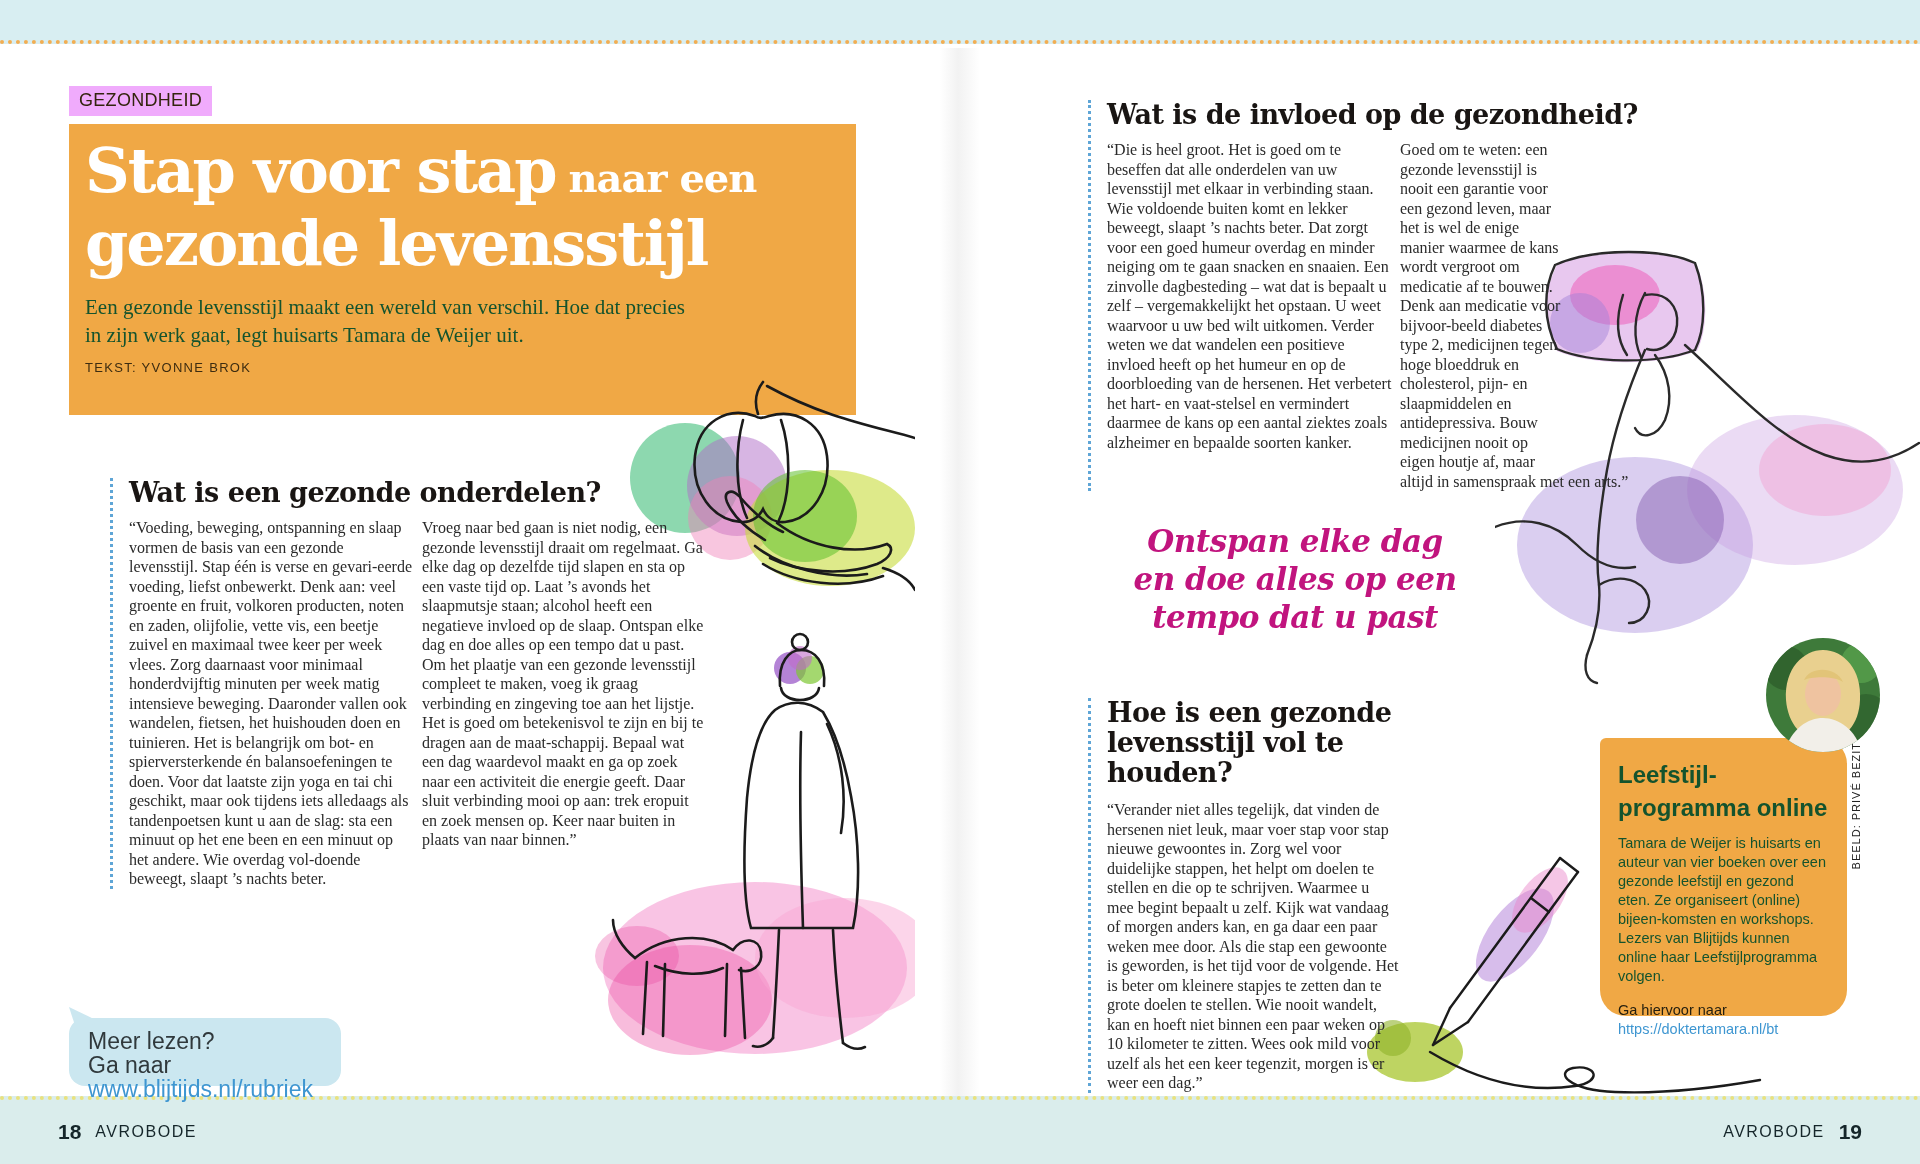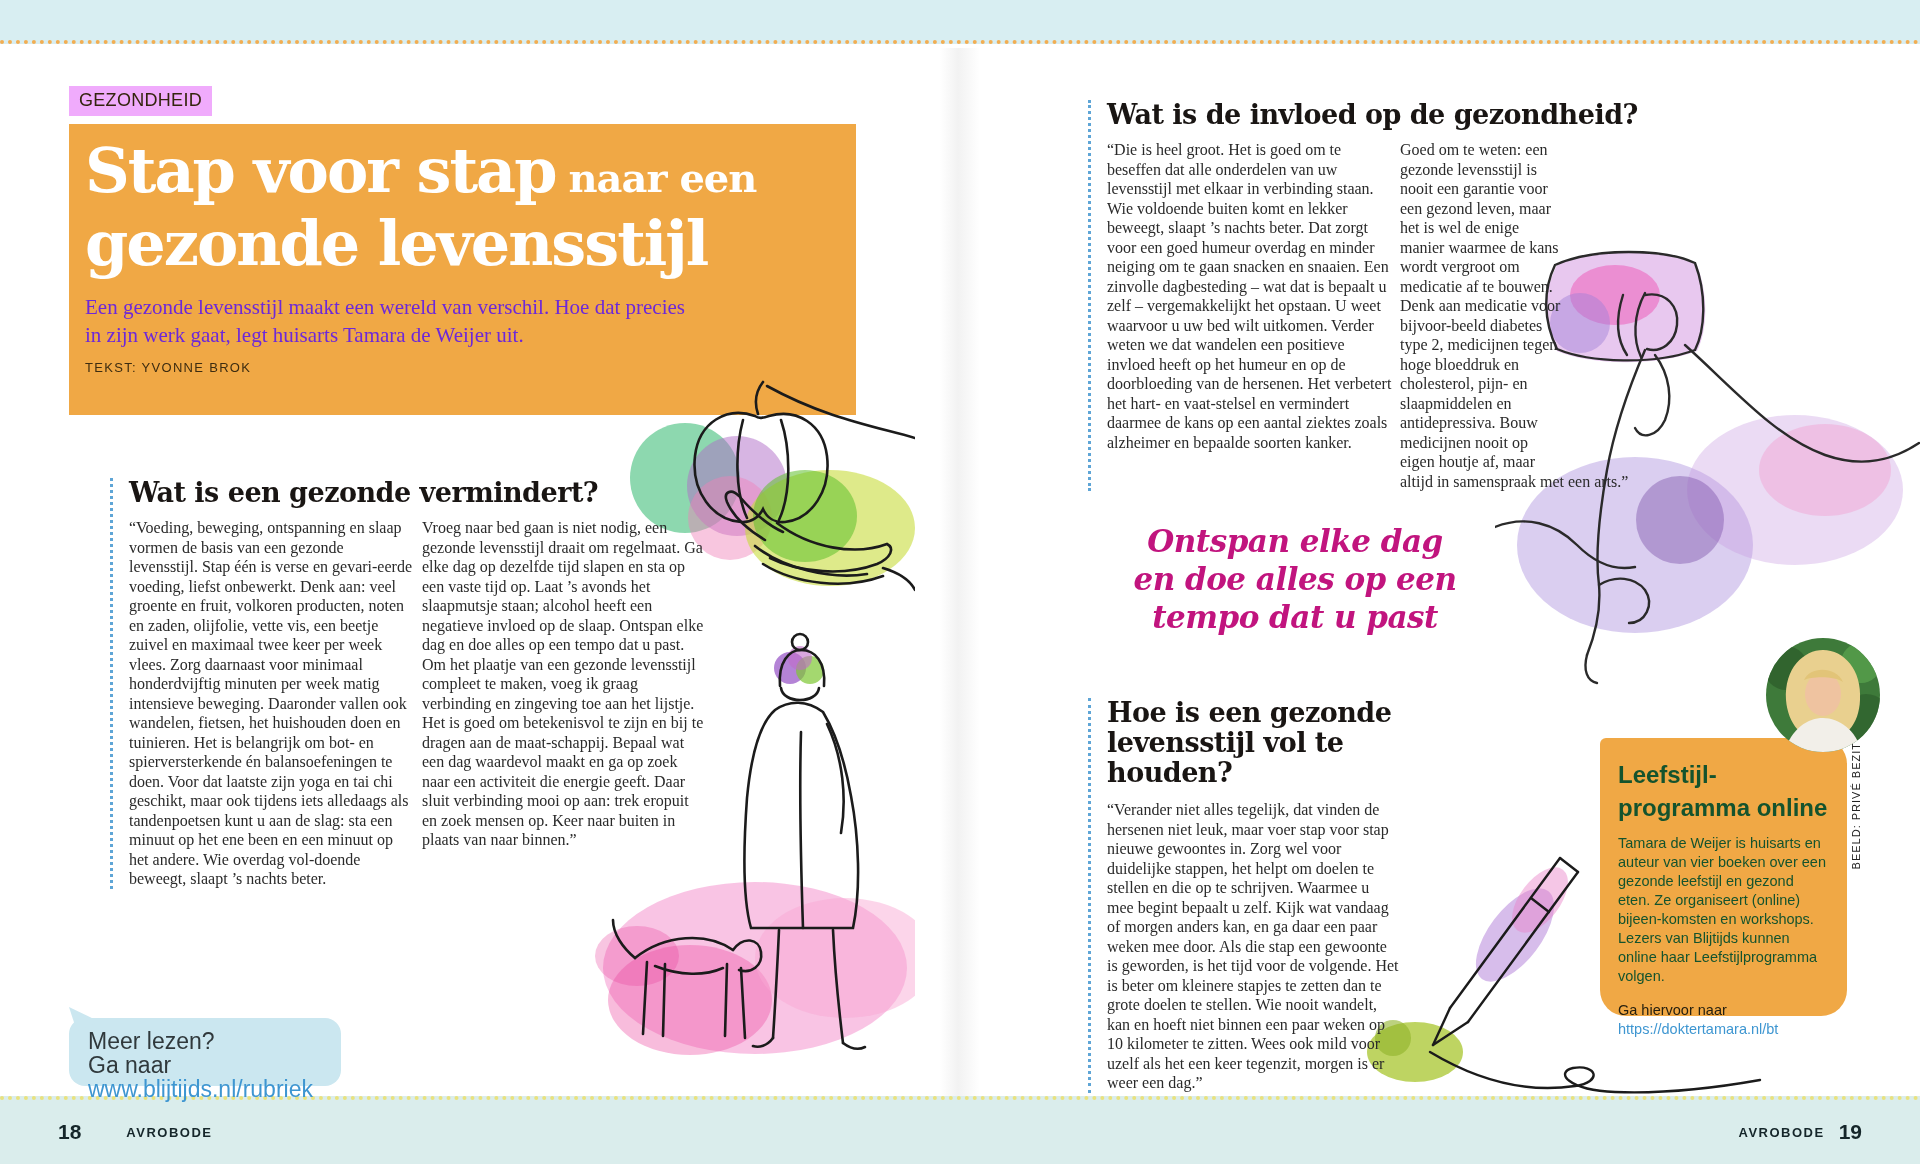--- a/index.html
+++ b/index.html
@@ -6,34 +6,34 @@
   body{background:#9a9a9a;font-family:"Liberation Serif",serif;}
   .spread{position:relative;width:1920px;height:1164px;background:#ffffff;overflow:hidden;}
 
   
   .top-bar{position:absolute;left:0;top:0;width:1920px;height:44px;background:#D8EEF2;
            border-bottom:4px dotted #F2AE53;box-sizing:border-box;}
   .footer-bar{position:absolute;left:0;top:1096px;width:1920px;height:68px;background:#DAEDEC;
            border-top:4px dotted #E9E27E;box-sizing:border-box;display:flex;justify-content:space-between;
            align-items:center;padding:0 58px;font-family:"Liberation Sans",sans-serif;color:#15262a;}
   .pagenum{font-size:21px;font-weight:bold;}
-  .magname{font-size:13px;letter-spacing:1.5px;font-weight:bold;margin-left:31px;}
+  .magname{font-size:16px;letter-spacing:1.5px;font-weight:normal;}
   .footer-left,.footer-right{display:flex;align-items:center;gap:14px;}
   .gutter{position:absolute;left:940px;top:48px;width:40px;height:1048px;
           background:linear-gradient(to right,rgba(0,0,0,0),rgba(90,90,90,.08) 45%,rgba(0,0,0,0));}
 
   
   .category-tag{position:absolute;left:69px;top:86px;background:#f0abfc;color:#33240D;
           font-family:"Liberation Sans",sans-serif;font-size:18px;padding:4px 10px 5px;letter-spacing:.3px;}
   .title-block{position:absolute;left:69px;top:124px;width:787px;height:291px;background:#F0A845;
           box-sizing:border-box;padding:14px 0 0 16px;z-index:1;}
   .title-line{font-family:"DejaVu Serif",serif;font-weight:bold;color:#ffffff;
           font-size:62px;line-height:66px;letter-spacing:-2px;white-space:nowrap;}
   .title-small-part{font-size:40px;letter-spacing:-1px;}
-  .intro{margin-top:16px;width:730px;font-size:21px;line-height:28px;color:#6d28d9;white-space:pre-line;}
+  .intro{margin-top:16px;width:730px;font-size:21px;line-height:28px;color:#14532d;white-space:pre-line;}
   .byline{margin-top:11px;font-family:"Liberation Sans",sans-serif;font-size:13px;
           letter-spacing:1.3px;color:#3D2C10;}
 
   
   .section{position:absolute;border-left:3px dotted #5EA5D6;padding-left:16px;z-index:3;}
   .section-heading{font-family:"DejaVu Serif",serif;font-weight:bold;font-size:27px;line-height:30px;
           color:#191513;letter-spacing:-.5px;white-space:pre-line;}
   .cols{display:flex;gap:8px;margin-top:10px;}
   .body-text{font-size:16px;line-height:19.5px;color:#2A2A2A;}
   .col-a{width:285px;}
@@ -102,21 +102,21 @@
       <path d="M166,52 c10,30 10,74 -2,100"></path>
       <path d="M155,190 C185,205 230,208 262,196 C276,190 280,180 272,176 C240,188 195,180 162,155"></path>
       <path d="M148,196 C180,216 230,222 268,208"></path>
       <path d="M140,178 C168,200 215,212 252,206"></path>
       <path d="M150,172 C130,160 118,148 112,134 C108,124 116,120 124,128 C136,142 150,156 168,164"></path>
       <path d="M268,200 C288,206 296,214 300,222"></path>
     </g>
   </svg>
 
   <div class="section" style="left:110px;top:478px;width:612px;">
-    <div class="section-heading">Wat is een gezonde vermindert?</div>
+    <div class="section-heading">Wat is een gezonde onderdelen?</div>
     <div class="cols">
       <p class="body-text col-a" style="margin:0">“Voeding, beweging, ontspanning en slaap vormen de basis van een gezonde levensstijl. Stap één is verse en gevari-eerde voeding, liefst onbewerkt. Denk aan: veel groente en fruit, volkoren producten, noten en zaden, olijfolie, vette vis, een beetje zuivel en maximaal twee keer per week vlees. Zorg daarnaast voor minimaal honderdvijftig minuten per week matig intensieve beweging. Daaronder vallen ook wandelen, fietsen, het huishouden doen en tuinieren. Het is belangrijk om bot- en spierversterkende én balansoefeningen te doen. Voor dat laatste zijn yoga en tai chi geschikt, maar ook tijdens iets alledaags als tandenpoetsen kunt u aan de slag: sta een minuut op het ene been en een minuut op het andere. Wie overdag vol-doende beweegt, slaapt ’s nachts beter.</p>
       <p class="body-text col-b" style="margin:0">Vroeg naar bed gaan is niet nodig, een gezonde levensstijl draait om regelmaat. Ga elke dag op dezelfde tijd slapen en sta op een vaste tijd op. Laat ’s avonds het slaapmutsje staan; alcohol heeft een negatieve invloed op de slaap. Ontspan elke dag en doe alles op een tempo dat u past. Om het plaatje van een gezonde levensstijl compleet te maken, voeg ik graag verbinding en zingeving toe aan het lijstje. Het is goed om betekenisvol te zijn en bij te dragen aan de maat-schappij. Bepaal wat een dag waardevol maakt en ga op zoek naar een activiteit die energie geeft. Daar sluit verbinding mooi op aan: trek eropuit en zoek mensen op. Keer naar buiten in plaats van naar binnen.”</p>
     </div>
   </div>
 
   <svg class="illu z1" style="left:595px;top:628px;" width="320" height="480" viewBox="0 0 320 480">
     <ellipse cx="160" cy="340" rx="152" ry="86" fill="#F173BE" opacity=".42"></ellipse>
     <ellipse cx="95" cy="372" rx="82" ry="55" fill="#EC4FA4" opacity=".38"></ellipse>
     <ellipse cx="250" cy="330" rx="90" ry="60" fill="#F9A8D4" opacity=".48"></ellipse>

